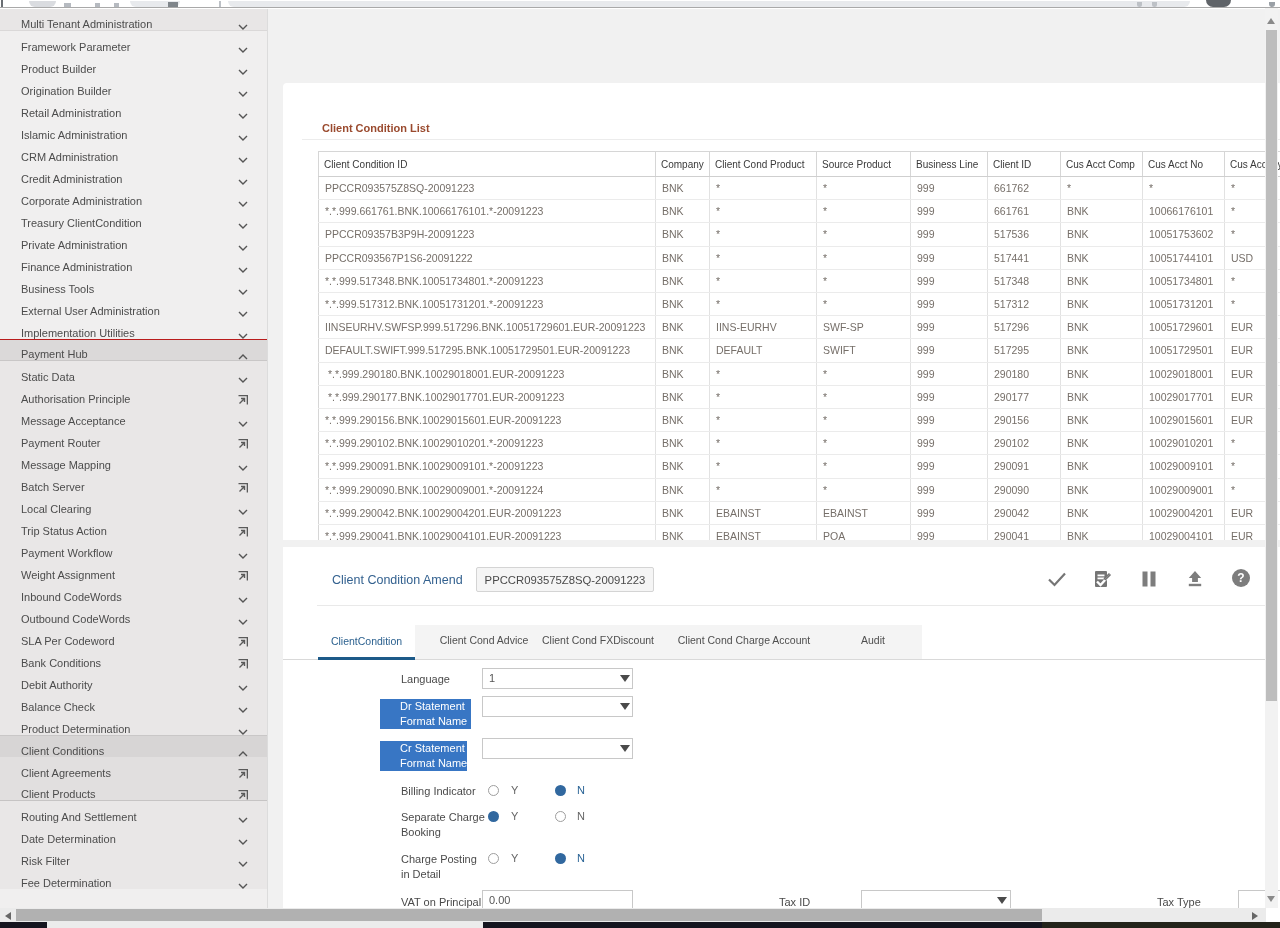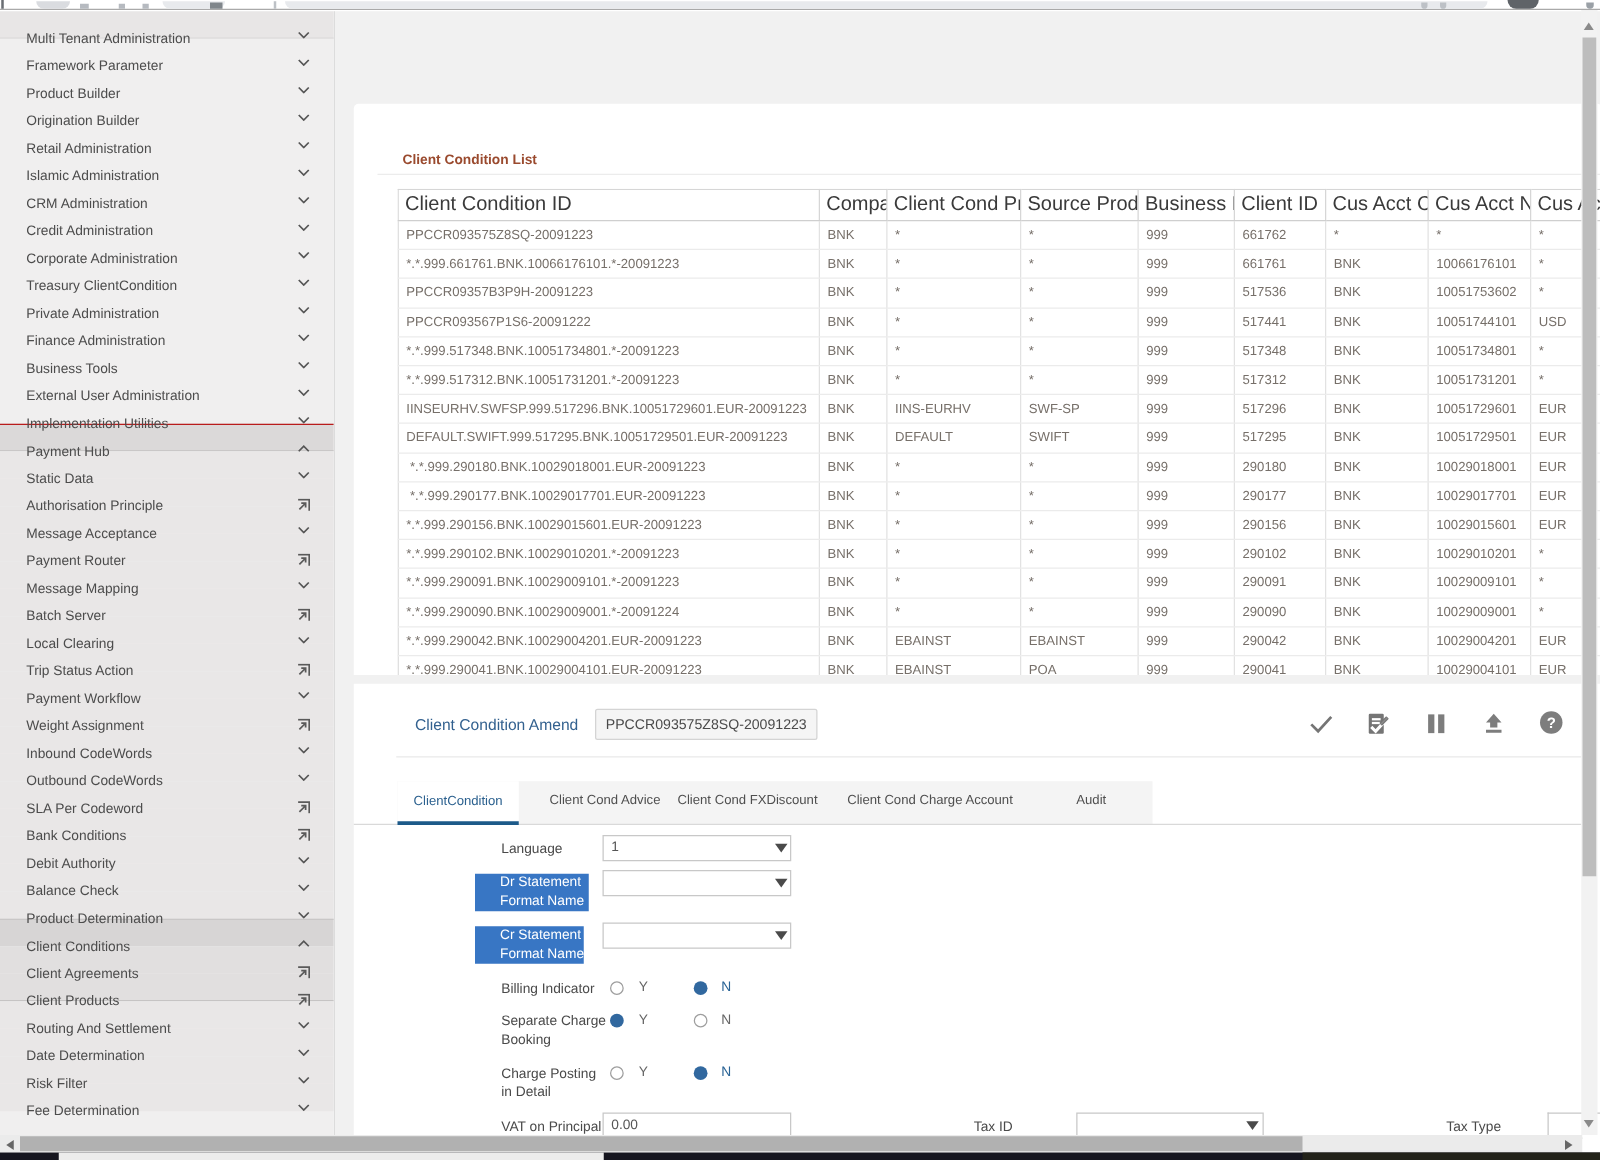--- a/index.html
+++ b/index.html
@@ -4,40 +4,40 @@
 * { margin:0; padding:0; box-sizing:border-box; }
 html,body { width:1280px; height:928px; overflow:hidden; font-family:"Liberation Sans", sans-serif; background:#fff; }
 #stage { position:relative; width:1280px; height:928px; overflow:hidden; }
 
 
 #topstrip { position:absolute; left:0; top:0; width:1280px; height:8px; background:#fff; border-bottom:1px solid #a9a9a9; }
 .frag { position:absolute; background:#dadce0; }
 
 
 #sidebar { position:absolute; left:0; top:9px; width:267px; height:899px; background:#f0efef; overflow:hidden; }
-.mi { height:22px; display:flex; align-items:flex-start; padding:16px 19px 0 21px; font-size:11px; color:#4c4c4c; justify-content:space-between; background:#f0efef; }
+.mi { height:22px; display:flex; align-items:flex-end; padding:0 19px 0 21px; font-size:11px; color:#4c4c4c; justify-content:space-between; background:#f0efef; }
 .mi span { white-space:nowrap; }
 .mi.first { background:#e8e6e6; border-bottom:1px solid #dad8d8; }
 .mi.hub { background:#dbd9d9; border-top:1px solid #b91c1c; border-bottom:1px solid #c9c7c7; }
 .mi.sub { background:#e9e7e7; }
 .mi.cc { background:#d7d5d5; border-top:1px solid #c9c7c7; }
 .mi.ccsub { background:#e1dfdf; }
 .mi.ccsub2 { background:#e1dfdf; border-bottom:1px solid #c6c4c4; }
 .mic { flex:none; }
 
 
 #contentbg { position:absolute; left:267px; top:9px; width:1013px; height:899px; background:#f1f1f1; }
 
 
 #card1 { position:absolute; left:283px; top:83px; width:999px; height:457px; background:#fff; border-radius:4px 4px 0 0; overflow:hidden; }
 #listtitle { position:absolute; left:39px; top:39px; font-size:11px; font-weight:bold; color:#9a4a2e; }
 #listdivider { position:absolute; left:19px; top:56px; width:980px; height:1px; background:#ececec; }
 #tablewrap { position:absolute; left:35px; top:68px; width:964px; height:389px; overflow:hidden; }
 table { border-collapse:collapse; table-layout:fixed; width:1015px; }
-th { height:25px; border:1px solid #d6d6d6; border-bottom:1px solid #cfcfcf; font-weight:normal; text-align:left; padding:0 0 0 5px; font-size:16px; color:#3a3a3a; white-space:nowrap; overflow:hidden;margin-left:26px; }
+th { height:25px; border:1px solid #d6d6d6; border-bottom:1px solid #cfcfcf; font-weight:normal; text-align:left; padding:0 0 0 5px; font-size:10px; color:#3a3a3a; white-space:nowrap; overflow:hidden;margin-left:26px; }
 td { height:23.2px; max-height:23.2px; line-height:22.2px; border-right:1px solid #e2e2e2; border-bottom:1px solid #ebebeb; border-left:1px solid #e2e2e2; padding:0 0 0 6px; font-size:10.5px; color:#766f69; white-space:nowrap; overflow:hidden; }
 table tr td:first-child, table tr th:first-child { border-left:1px solid #d6d6d6; }
 
 
 #card2 { position:absolute; left:283px; top:547px; width:999px; height:361px; background:#fff; }
 #amendtitle { position:absolute; left:49px; top:26px; font-size:12.5px; color:#33618f; }
 #chip { position:absolute; left:193px; top:20px; width:178px; height:25px; background:#f5f5f5; border:1px solid #d4d4d4; border-radius:2px; font-size:11.3px; color:#4a4a4a; text-align:center; line-height:24px; white-space:nowrap; }
 #amenddivider { position:absolute; left:34px; top:58px; width:948px; height:1px; background:#e9e9e9; }
 .hicon { position:absolute; top:21px; }
 

